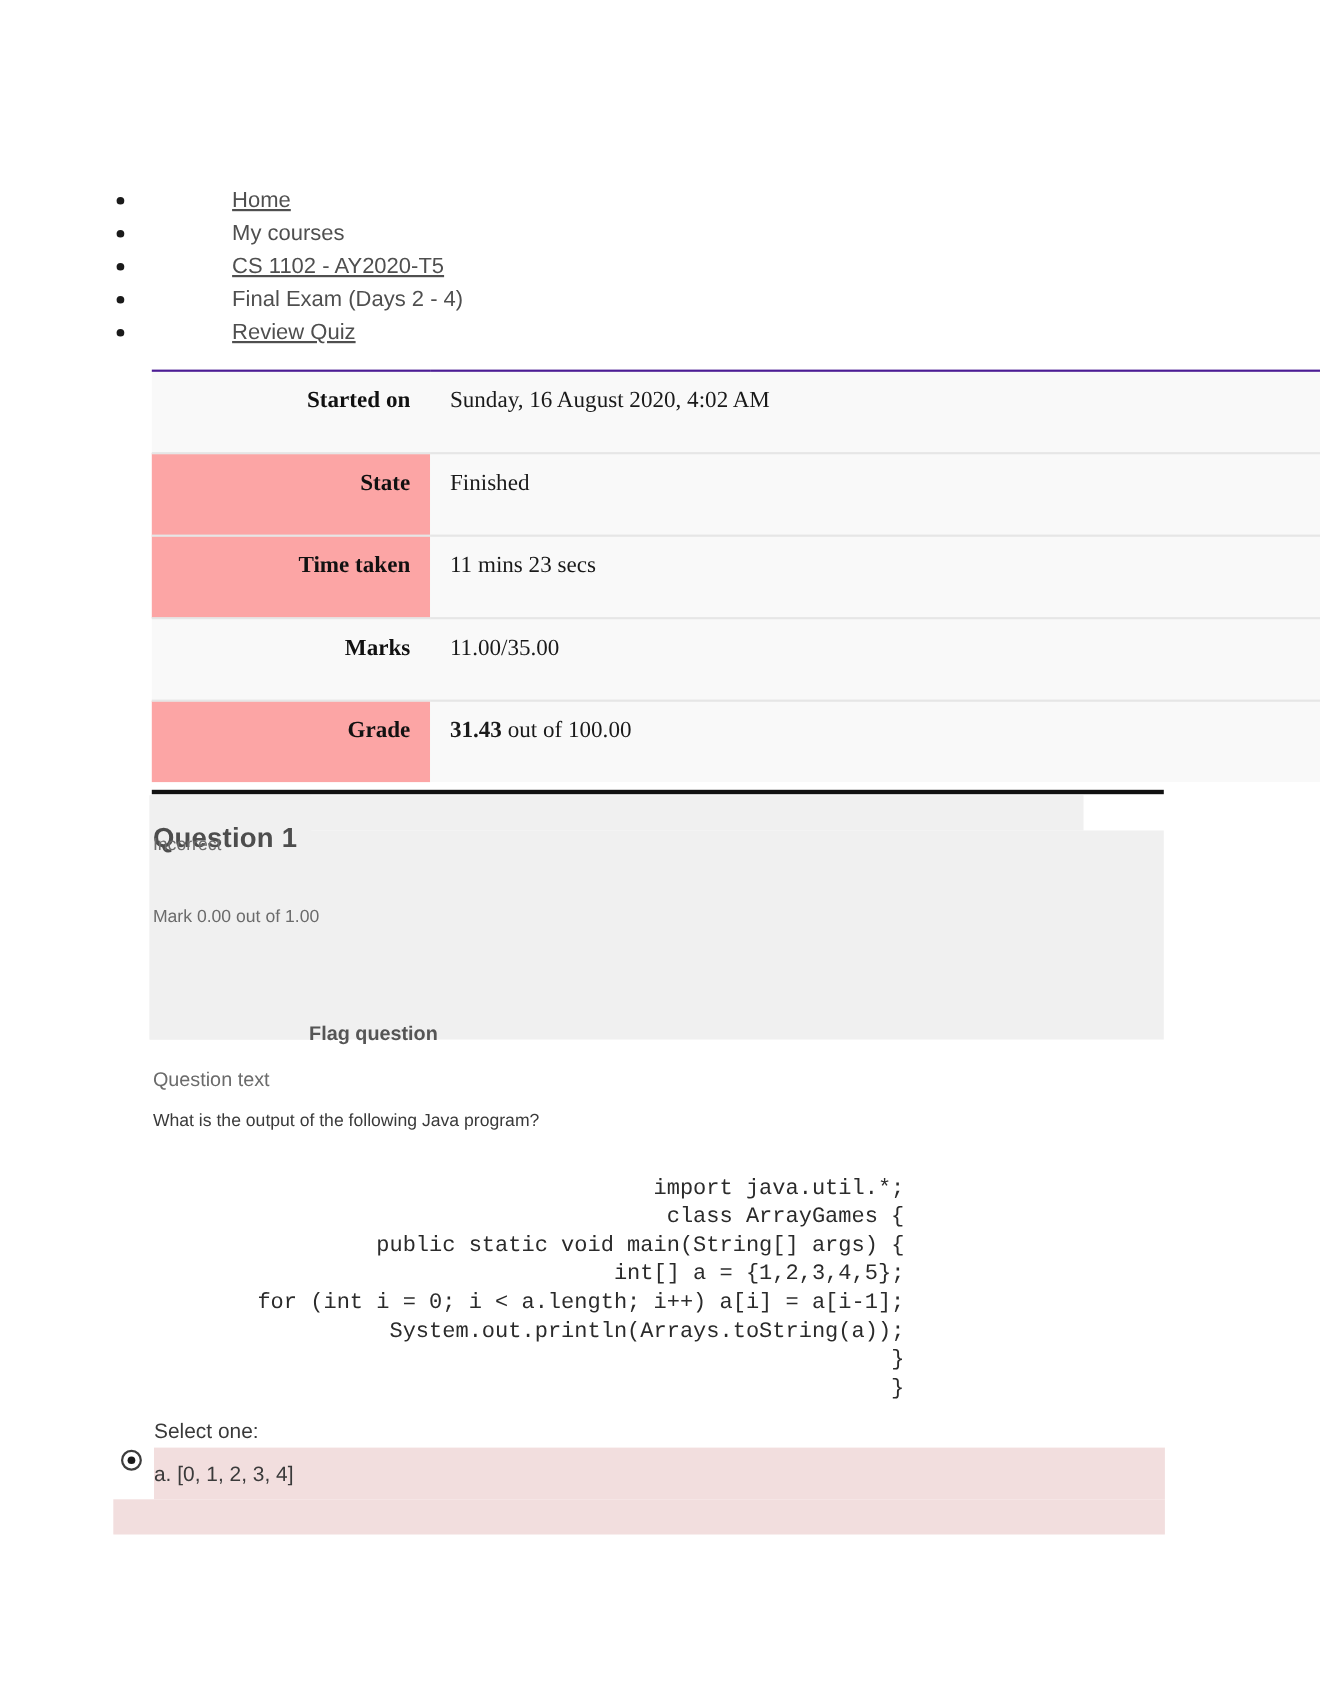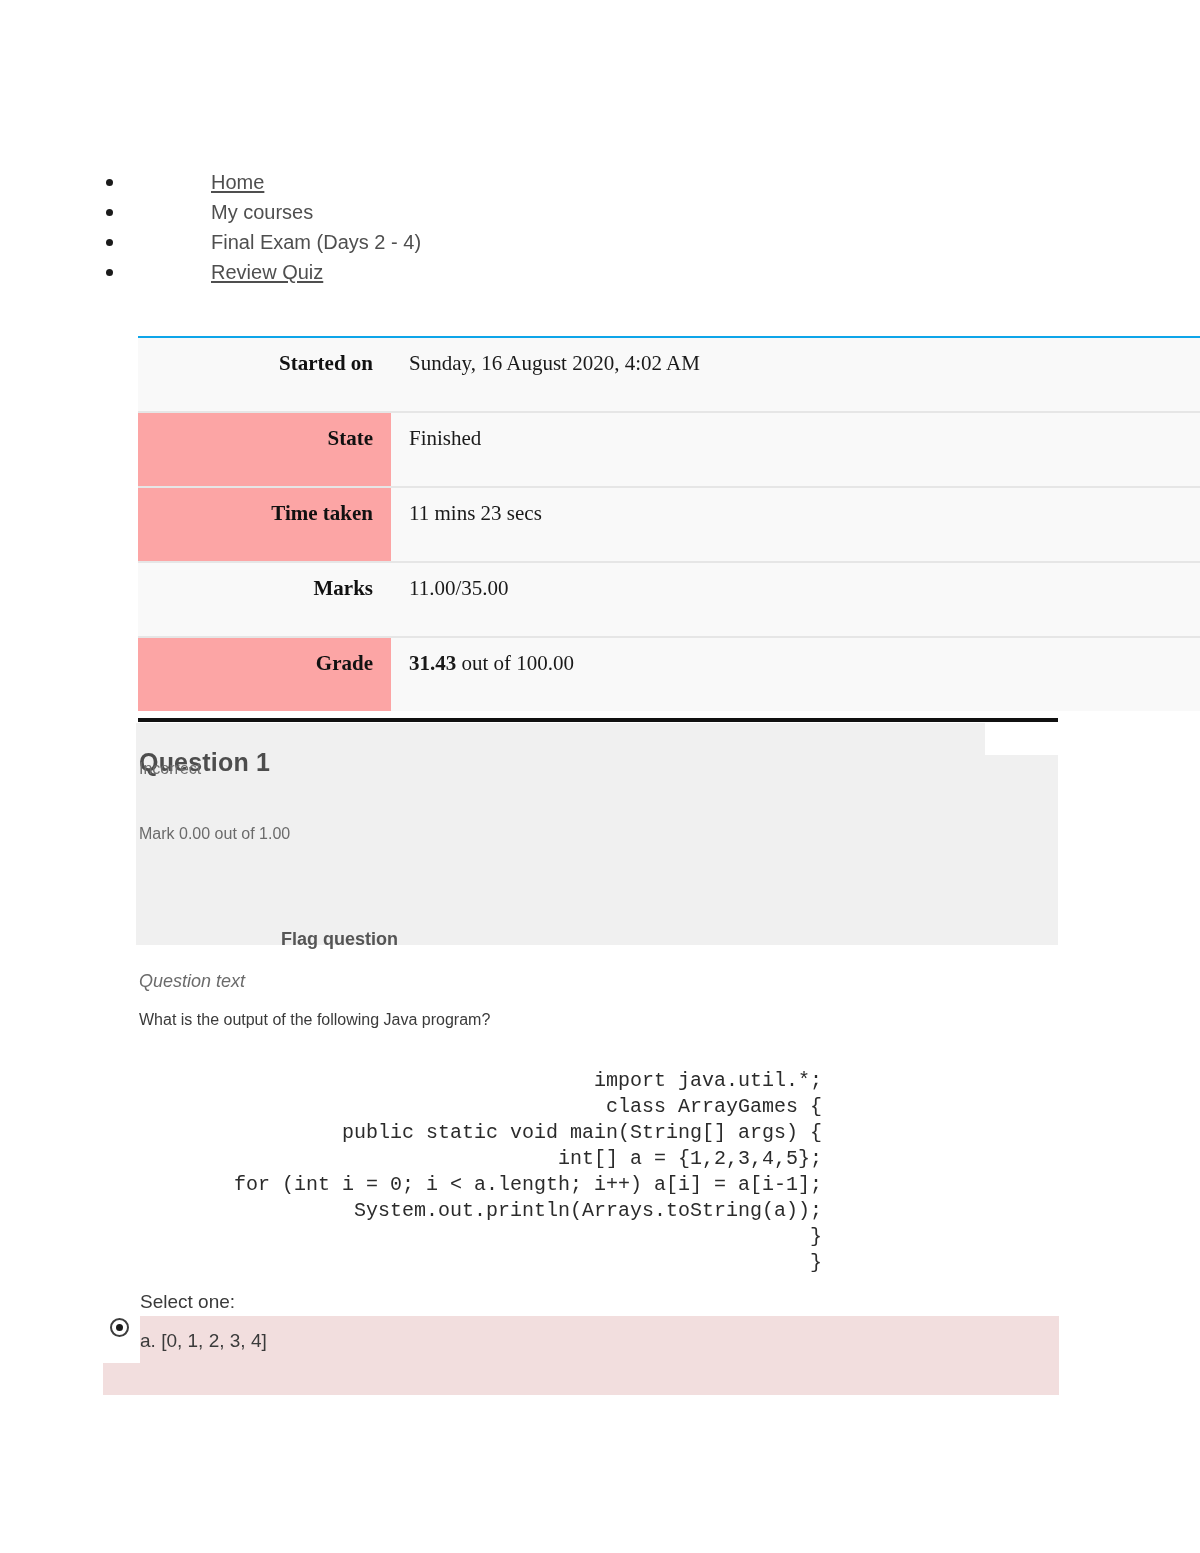--- a/index.html
+++ b/index.html
@@ -56,21 +56,21 @@
     left: 138px;
     top: 336px;
     width: 1062px;
     border-collapse: collapse;
     font-family: "Liberation Serif", serif;
   }
   .summary-table tr {
     border-top: 2px solid #e6e6e6;
   }
   .summary-table tr:first-child {
-    border-top: 2px solid #0ea5e9;
+    border-top: 2px solid #4c1d95;
   }
   .summary-table td {
     vertical-align: top;
     padding: 12px 14px 34px 14px;
     background: #f9f9f9;
   }
   .summary-table td.label {
     width: 221px;
     text-align: right;
     font-weight: bold;
@@ -167,21 +167,20 @@
   }
 
   
   .q-text-label {
     position: absolute;
     left: 139px;
     top: 969px;
     font-size: 18px;
     line-height: 24px;
     color: #6b6b6b;
-    font-style: italic;
   }
   .q-text {
     position: absolute;
     left: 139px;
     top: 1005px;
     font-size: 16px;
     line-height: 30px;
     color: #3a3a3a;
     white-space: nowrap;
   }
@@ -258,20 +257,24 @@
 <body>
 
 <nav class="breadcrumb">
   <div class="crumb-row">
     <span class="crumb-bullet"></span>
     <span class="crumb-text link">Home</span>
   </div>
   <div class="crumb-row">
     <span class="crumb-bullet"></span>
     <span class="crumb-text">My courses</span>
+  </div>
+  <div class="crumb-row">
+    <span class="crumb-bullet"></span>
+    <span class="crumb-text link">CS 1102 - AY2020-T5</span>
   </div>
   <div class="crumb-row">
     <span class="crumb-bullet"></span>
     <span class="crumb-text">Final Exam (Days 2 - 4)</span>
   </div>
   <div class="crumb-row">
     <span class="crumb-bullet"></span>
     <span class="crumb-text link">Review Quiz</span>
   </div>
 </nav>

